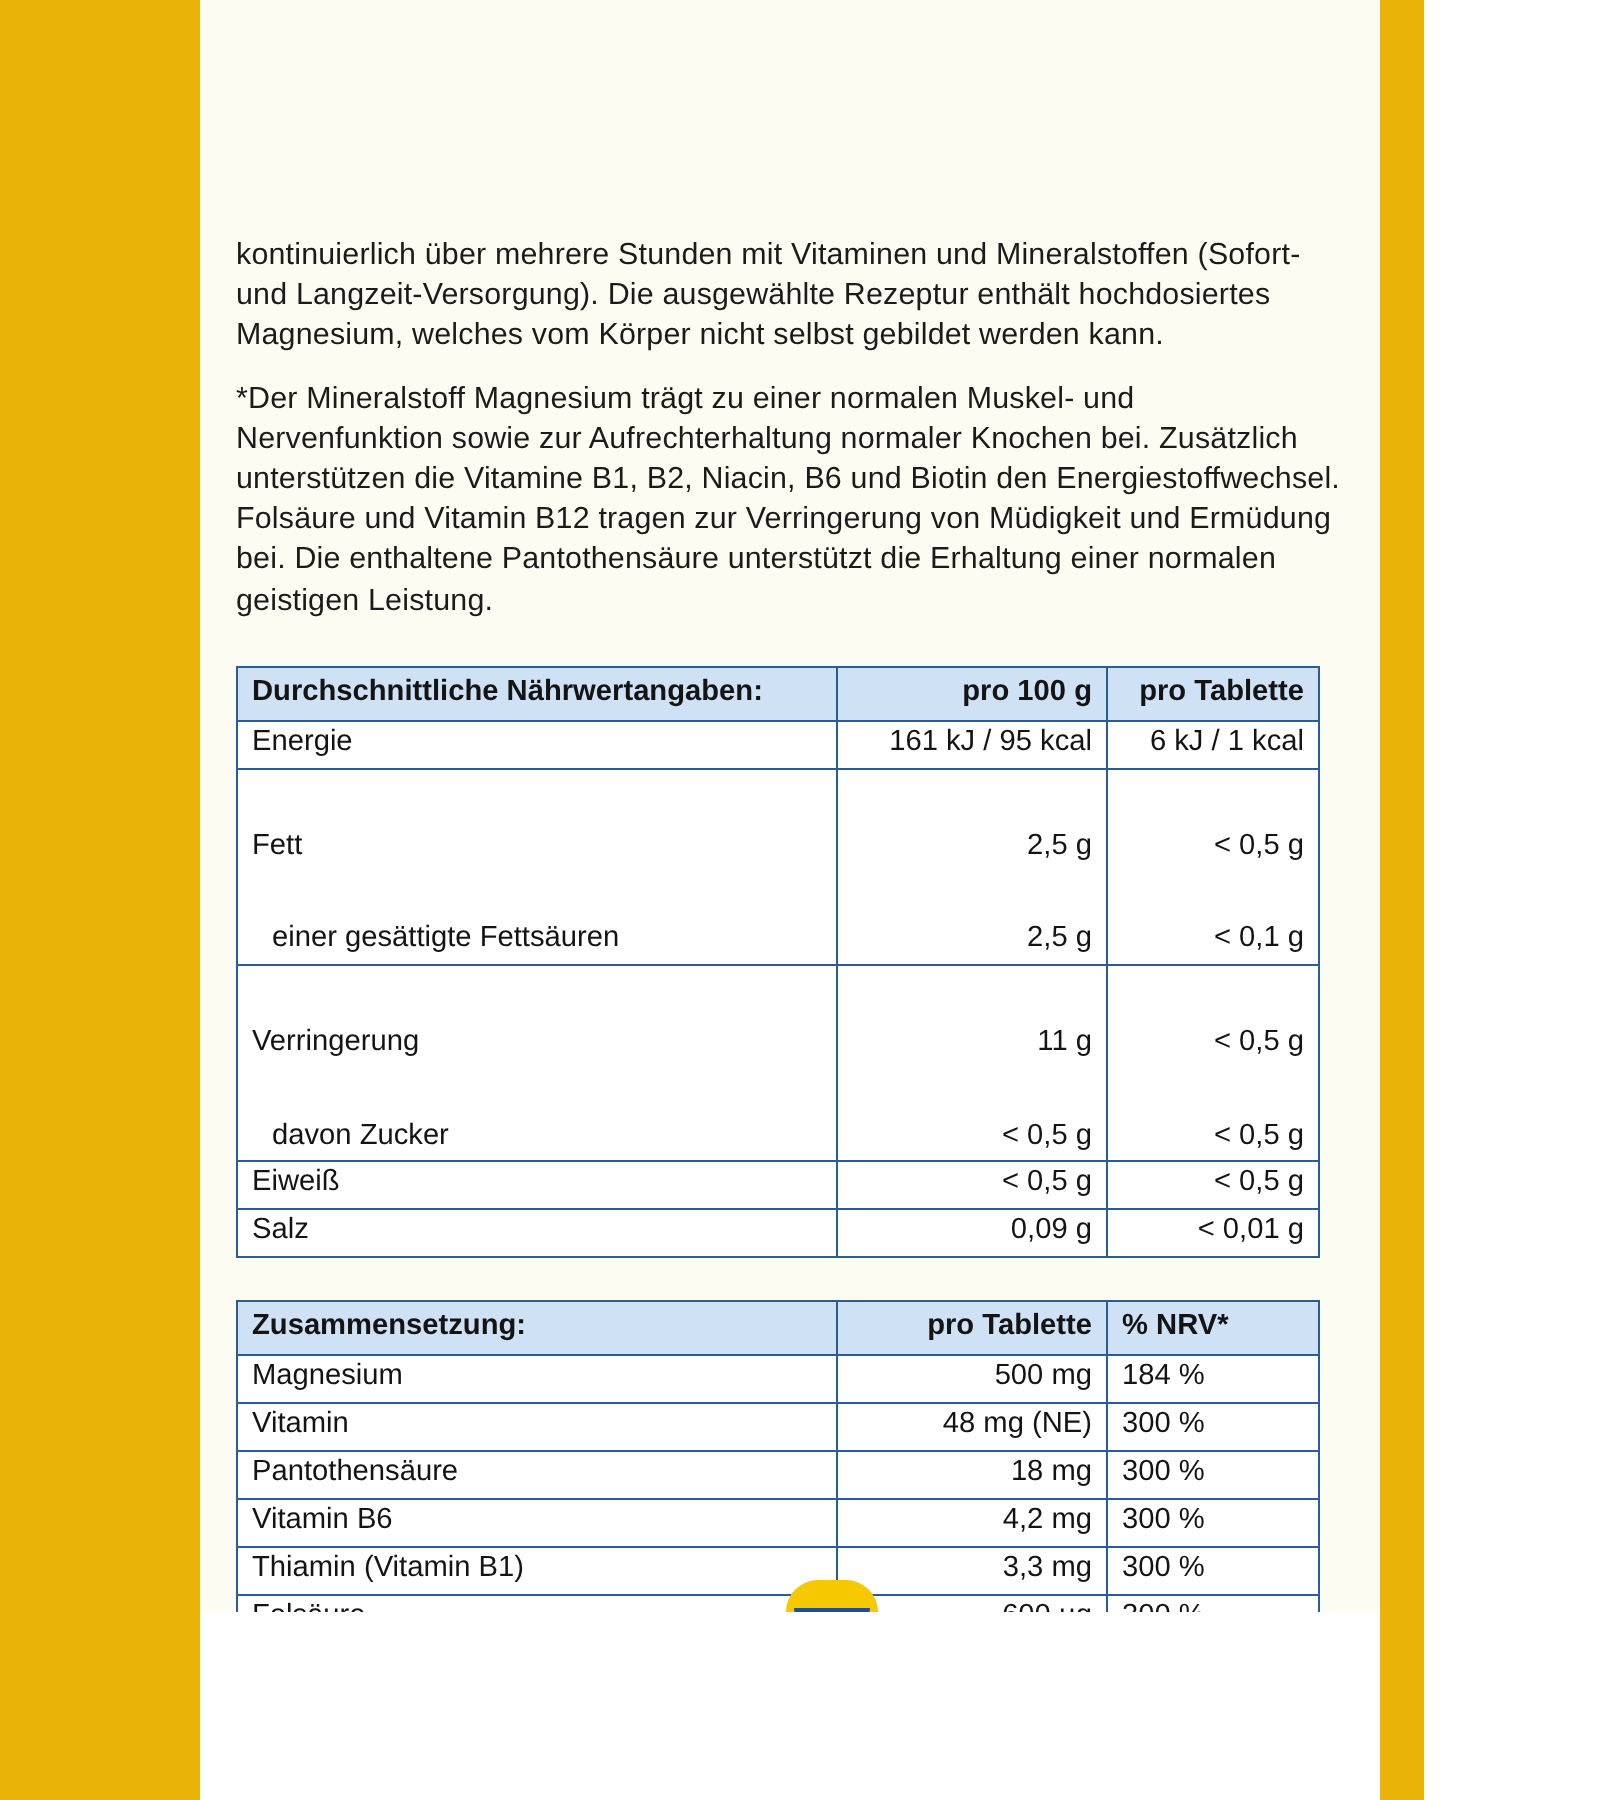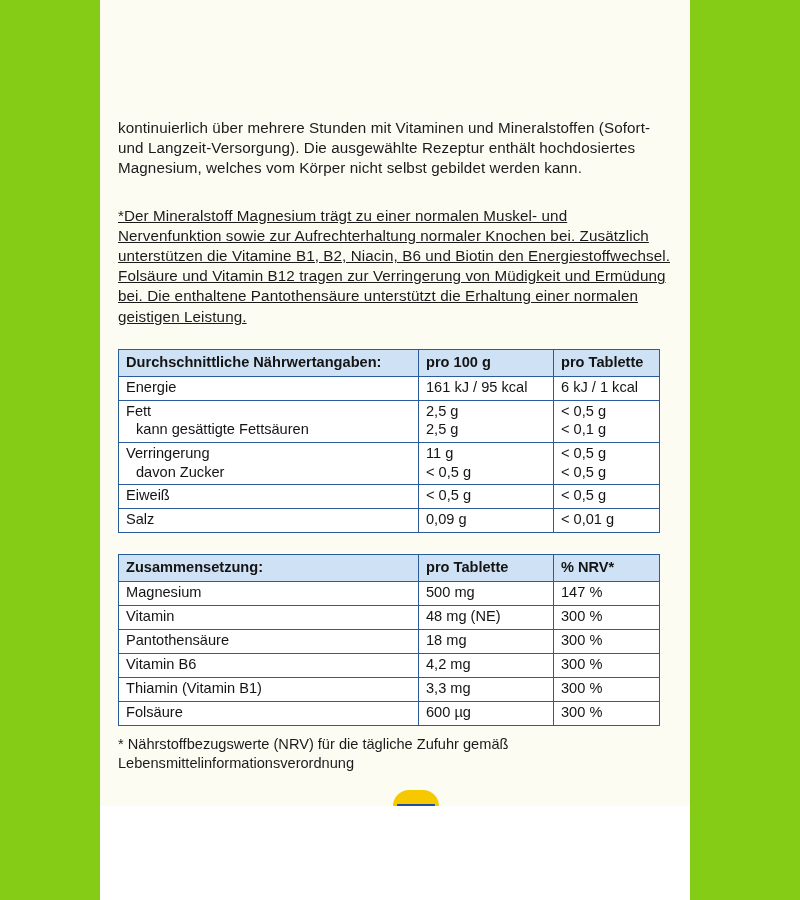--- a/index.html
+++ b/index.html
@@ -8,23 +8,23 @@
   }
   body {
     width: 800px;
     height: 900px;
     background: #ffffff;
     font-family: "Liberation Sans", sans-serif;
     overflow: hidden;
   }
   #page {
     position: relative;
-    width: 800px;
+    width: 712px;
     height: 900px;
-    background: #84cc16;
+    background: #eab308;
   }
   
   .label-panel {
     position: absolute;
     left: 100px;
     top: 0px;
     width: 590px;
     height: 900px;
     background: #fdfcf3;
   }
@@ -35,22 +35,21 @@
     width: 555px;
   }
   p.intro {
     margin: 0;
     font-size: 15.2px;
     line-height: 1.32;
     color: #1b1b1b;
     letter-spacing: 0.1px;
   }
   p.intro + p.intro {
-    margin-top: 28px;
-    text-decoration: underline;
+    margin-top: 12px;
   }
   
   table.nutri {
     border-collapse: collapse;
     table-layout: fixed;
     width: 541px;
     font-size: 14.6px;
     color: #141414;
     background: #ffffff;
   }
@@ -63,23 +62,23 @@
     height: 20px;
   }
   table.nutri thead td {
     background: #cfe2f5;
     font-weight: bold;
     font-size: 14.6px;
     padding-top: 3px;
     padding-bottom: 3px;
   }
   .c-name { text-align: left; }
-  .c-num  { text-align: left; }
+  .c-num  { text-align: right; }
   .cell-two-line { padding-bottom: 3px !important; }
-  .sub { display: block; }
+  .sub { display: block; margin-top: 28px; }
   .sub.i { padding-left: 10px; }
 
   .table-block { margin-top: 22px; }
   .table-block.second { margin-top: 21px; }
 
   p.footnote {
     margin: 9px 0 0 0;
     font-size: 14.6px;
     line-height: 1.3;
     color: #1b1b1b;
@@ -144,21 +143,21 @@
         </thead>
         <tbody>
           <tr>
             <td class="c-name">Energie</td>
             <td class="c-num">161 kJ / 95 kcal</td>
             <td class="c-num">6 kJ / 1 kcal</td>
           </tr>
           <tr>
             <td class="c-name cell-two-line">
               <span class="sub">Fett</span>
-              <span class="sub i">kann gesättigte Fettsäuren</span>
+              <span class="sub i">einer gesättigte Fettsäuren</span>
             </td>
             <td class="c-num cell-two-line">
               <span class="sub">2,5 g</span>
               <span class="sub">2,5 g</span>
             </td>
             <td class="c-num cell-two-line">
               <span class="sub">&lt; 0,5 g</span>
               <span class="sub">&lt; 0,1 g</span>
             </td>
           </tr>
@@ -201,21 +200,21 @@
           <tr>
             <td class="c-name">Zusammensetzung:</td>
             <td class="c-num">pro Tablette</td>
             <td class="c-name">% NRV*</td>
           </tr>
         </thead>
         <tbody>
           <tr>
             <td class="c-name">Magnesium</td>
             <td class="c-num">500 mg</td>
-            <td class="c-name">147 %</td>
+            <td class="c-name">184 %</td>
           </tr>
           <tr>
             <td class="c-name">Vitamin</td>
             <td class="c-num">48 mg (NE)</td>
             <td class="c-name">300 %</td>
           </tr>
           <tr>
             <td class="c-name">Pantothensäure</td>
             <td class="c-num">18 mg</td>
             <td class="c-name">300 %</td>

